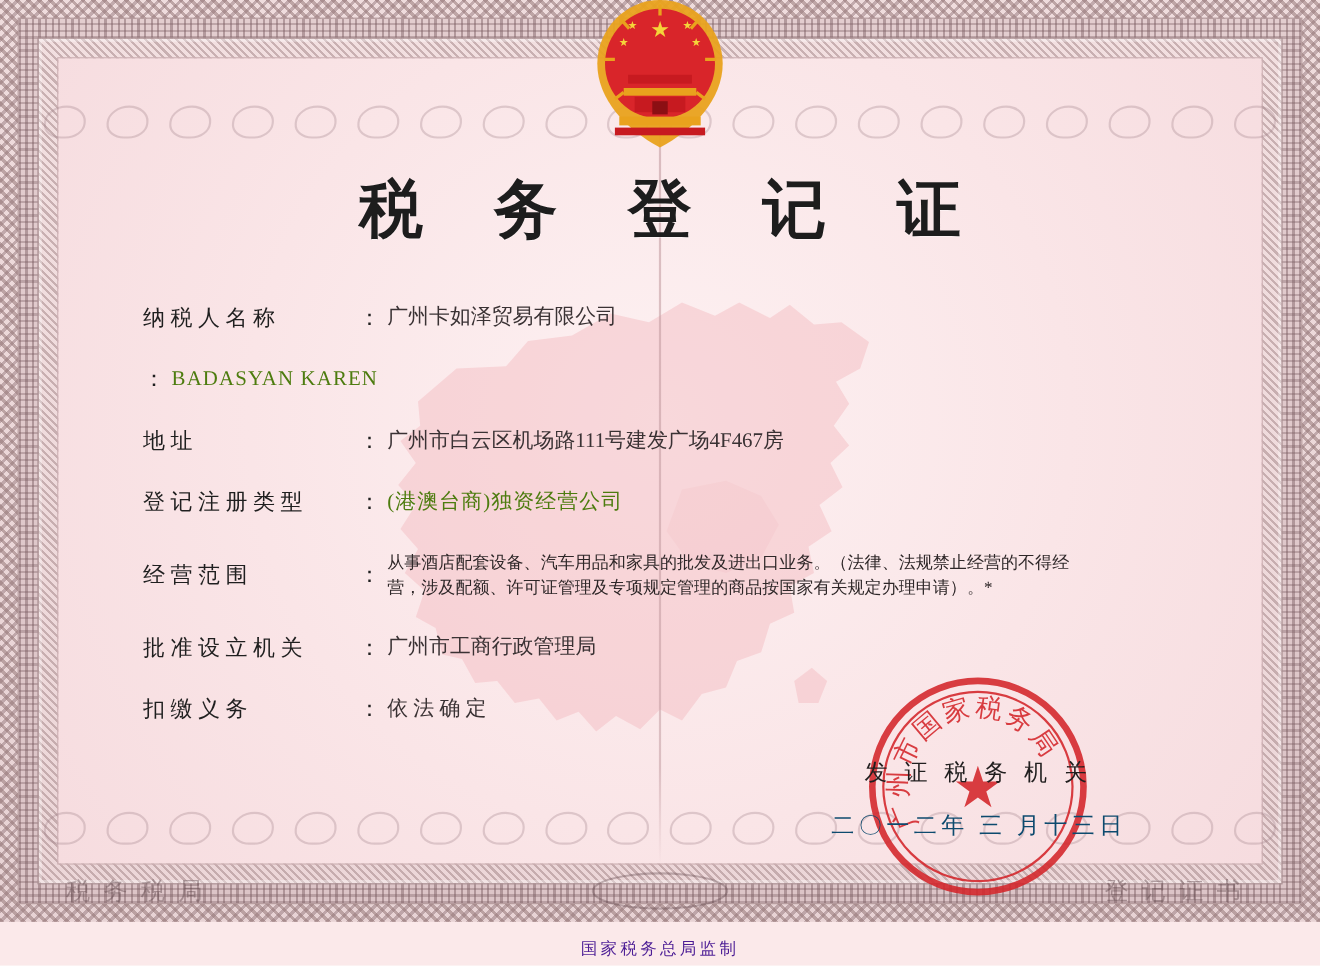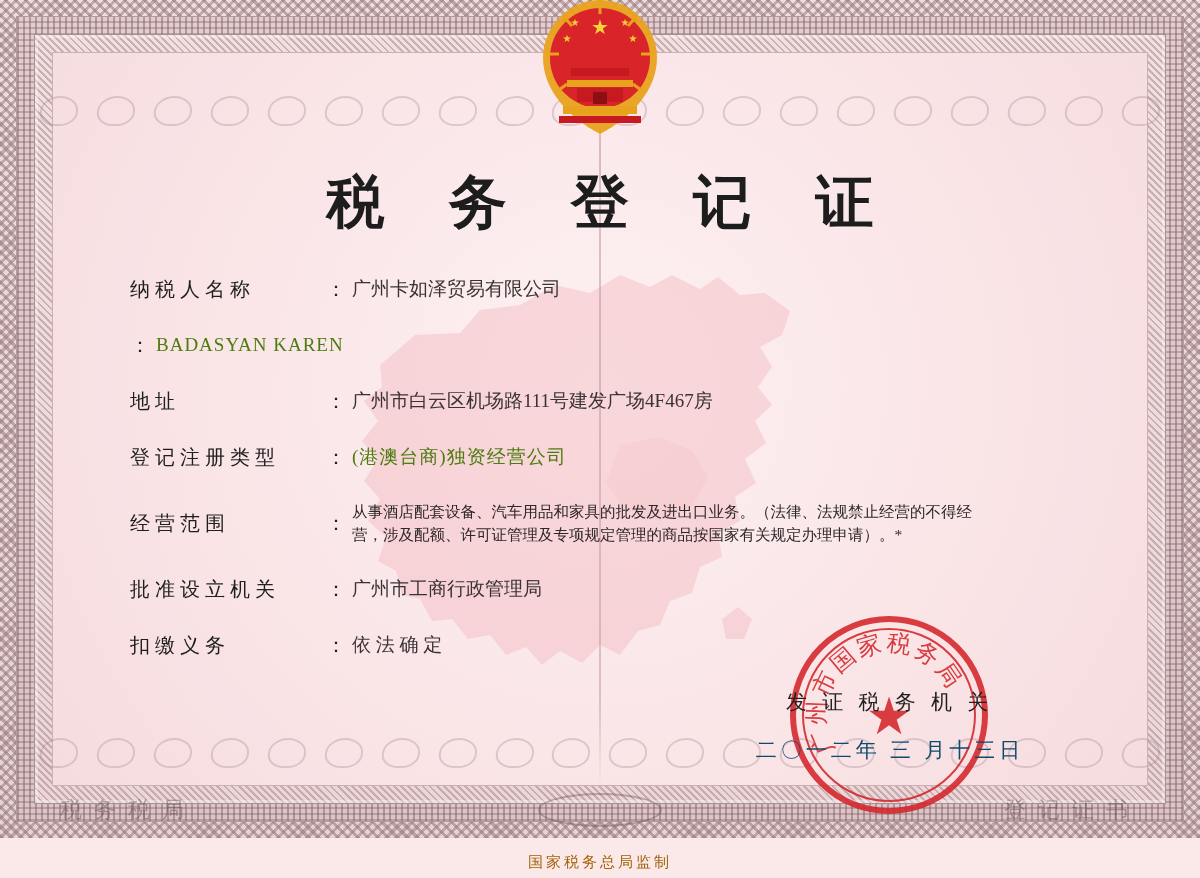--- a/index.html
+++ b/index.html
@@ -103,21 +103,21 @@
     top: -4px;
     transform: translateX(-50%);
     width: 130px;
     height: 146px;
     z-index: 6;
   }
 
   
   .title {
     position: absolute;
-    top: 164px;
+    top: 152px;
     left: 0; right: 0;
     text-align: center;
     font-size: 58px;
     font-weight: bold;
     letter-spacing: 22px;
     text-indent: 22px;
     color: #1d1d1d;
     font-family: "DejaVu Serif", "Liberation Serif", serif;
     z-index: 5;
     text-shadow: 0 1px 0 rgba(255,255,255,.4);
@@ -231,21 +231,21 @@
   }
 
   
   .footer {
     position: absolute;
     left: 0; right: 0;
     bottom: 6px;
     text-align: center;
     font-size: 15px;
     letter-spacing: 3px;
-    color: #a16207;
+    color: #4c1d95;
   }
 </style>
 </head>
 <body>
 
 <div id="cert">
 
   <div class="border-outer"></div>
   <div class="border-mid"></div>
   <div class="border-inner"></div>

